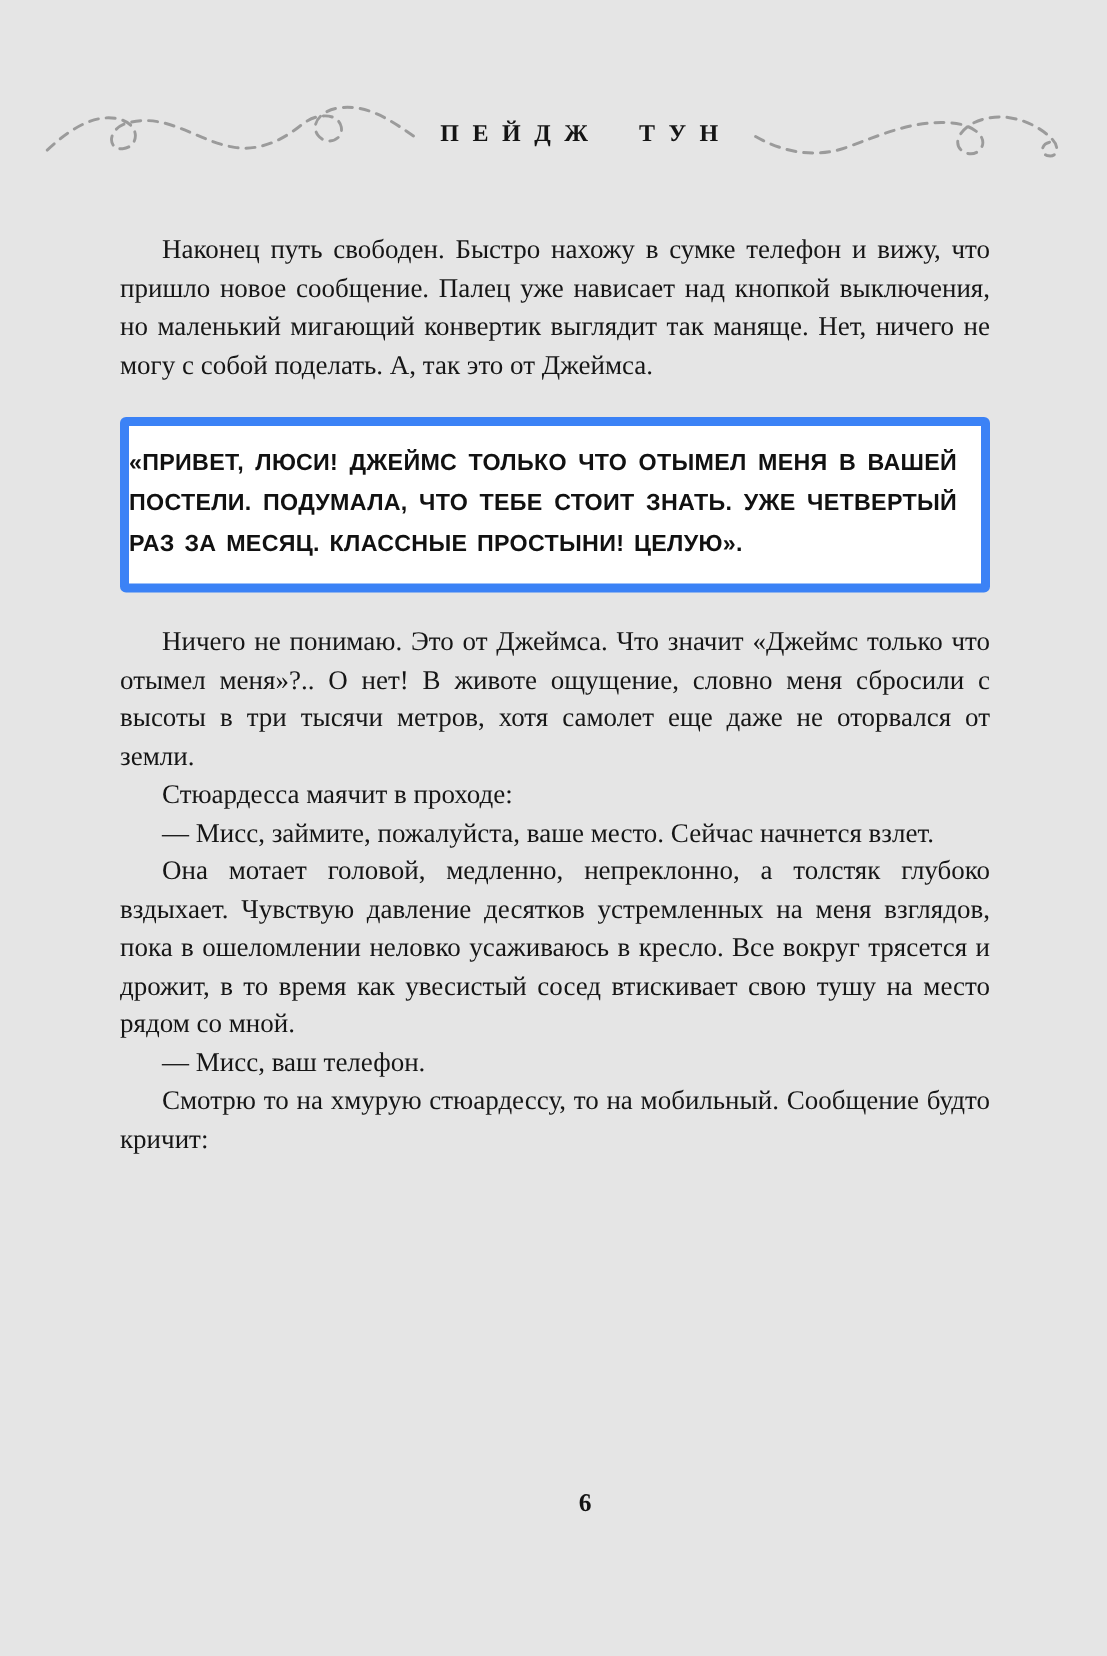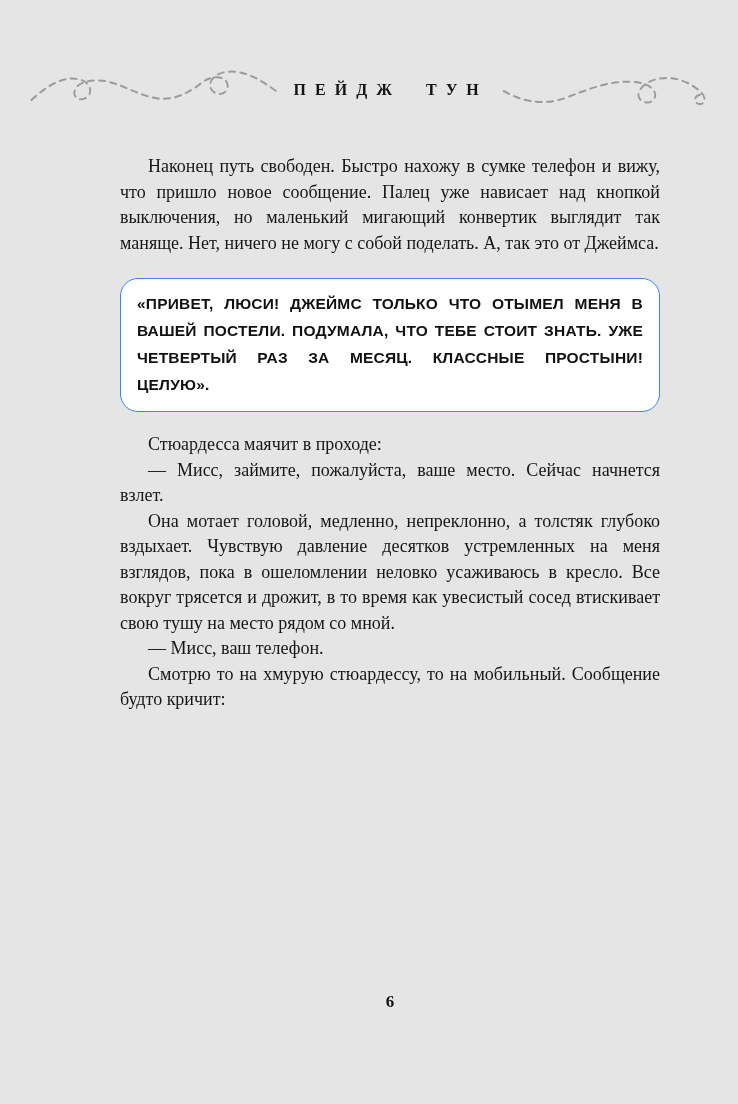--- a/index.html
+++ b/index.html
@@ -39,34 +39,34 @@
     flex: 0 0 auto;
     font-size: 16px;
     font-weight: 700;
     letter-spacing: 9px;
     word-spacing: 12px;
     color: #141414;
     white-space: nowrap;
     padding-bottom: 2px;
   }
   .text-block {
-    margin: 34px 78px 0 120px;
+    margin: 34px 78px 0 80px;
     font-size: 18px;
     line-height: 25.5px;
     text-align: justify;
   }
   .para {
     margin: 0;
     text-indent: 28px;
   }
   .message-box {
     margin: 22px 0 20px 0;
-    border: 1px solid #3b82f6;
-    border-radius: 18px;
-    padding: 11px 16px 13px 16px;
+    border: 6px solid #3b82f6;
+    border-radius: 4px;
+    padding: 11px 16px 13px 0;
     background: #ffffff;
   }
   .message-text {
     margin: 0;
     font-family: "Liberation Sans", "DejaVu Sans", sans-serif;
     font-weight: 700;
     font-size: 15.5px;
     line-height: 27px;
     letter-spacing: 0.2px;
     word-spacing: 2px;
@@ -107,20 +107,21 @@
   </div>
 
   <div class="text-block">
 
     <p class="para">Наконец путь свободен. Быстро нахожу в сумке телефон и вижу, что пришло новое сообщение. Палец уже нависает над кнопкой выключения, но маленький мигающий конвертик выглядит так маняще. Нет, ничего не могу с собой поделать. А, так это от Джеймса.</p>
 
     <div class="message-box">
       <p class="message-text">«ПРИВЕТ, ЛЮСИ! ДЖЕЙМС ТОЛЬКО ЧТО ОТЫМЕЛ МЕНЯ В ВАШЕЙ ПОСТЕЛИ. ПОДУМАЛА, ЧТО ТЕБЕ СТОИТ ЗНАТЬ. УЖЕ ЧЕТВЕРТЫЙ РАЗ ЗА МЕСЯЦ. КЛАССНЫЕ ПРОСТЫНИ! ЦЕЛУЮ».</p>
     </div>
 
+    <p class="para">Ничего не понимаю. Это от Джеймса. Что значит «Джеймс только что отымел меня»?.. О нет! В животе ощущение, словно меня сбросили с высоты в три тысячи метров, хотя самолет еще даже не оторвался от земли.</p>
     <p class="para">Стюардесса маячит в проходе:</p>
     <p class="para">— Мисс, займите, пожалуйста, ваше место. Сейчас начнется взлет.</p>
     <p class="para">Она мотает головой, медленно, непреклонно, а толстяк глубоко вздыхает. Чувствую давление десятков устремленных на меня взглядов, пока в ошеломлении неловко усаживаюсь в кресло. Все вокруг трясется и дрожит, в то время как увесистый сосед втискивает свою тушу на место рядом со мной.</p>
     <p class="para">— Мисс, ваш телефон.</p>
     <p class="para">Смотрю то на хмурую стюардессу, то на мобильный. Сообщение будто кричит:</p>
   </div>
 
   <div class="page-number">6</div>
 
 </div>

